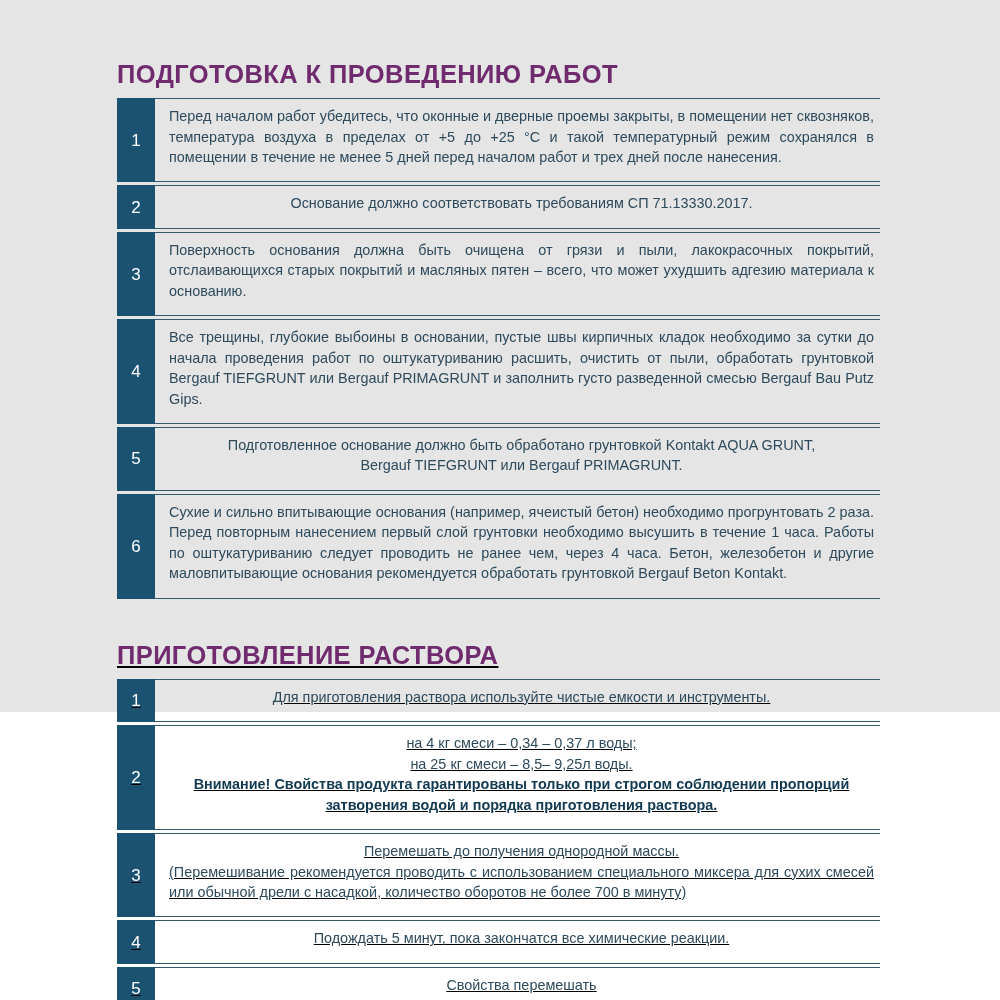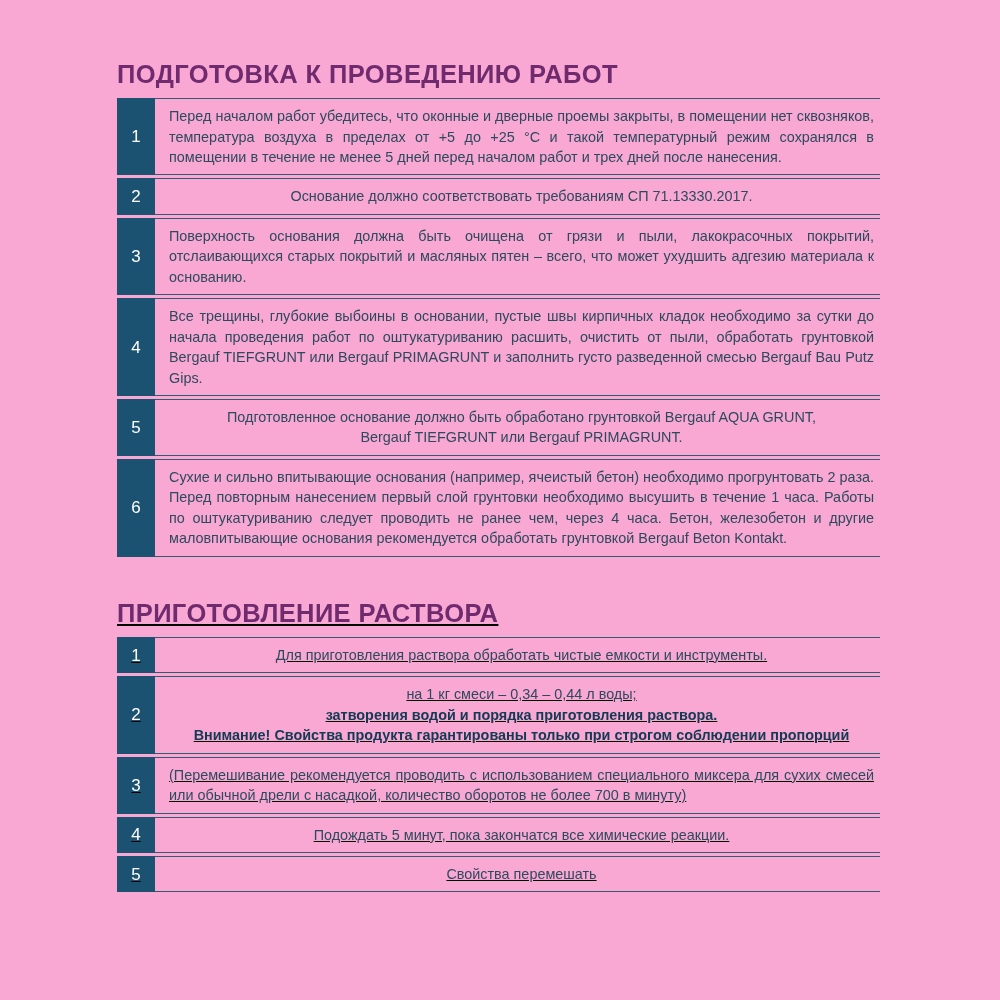--- a/index.html
+++ b/index.html
@@ -9,22 +9,22 @@
   body {
     width: 1000px;
     height: 1000px;
     background: #ffffff;
     font-family: "Liberation Sans", sans-serif;
     overflow: hidden;
   }
   .page {
     position: relative;
     width: 1000px;
-    height: 1000px;
-    background: #f9a8d4;
+    height: 712px;
+    background: #e5e5e5;
     box-sizing: border-box;
     padding: 60px 110px 0 117px;
   }
   .section {
     width: 763px;
   }
   .section + .section {
     margin-top: 42px;
     text-decoration: underline;
   }
@@ -58,21 +58,21 @@
     font-size: 17px;
     font-weight: normal;
     display: flex;
     align-items: center;
     justify-content: center;
     font-family: "Liberation Sans", sans-serif;
     line-height: 1;
   }
   .text-cell {
     flex: 1 1 auto;
-    padding: 7px 6px 7px 14px;
+    padding: 7px 6px 14px 14px;
     border-top: 1.6px solid #345a70;
     border-bottom: 1.6px solid #345a70;
     color: #2d4a5c;
     font-size: 14.4px;
     line-height: 1.42;
     font-family: "Liberation Sans", sans-serif;
     text-align: justify;
     box-sizing: border-box;
     min-height: 30px;
     display: flex;
@@ -127,21 +127,21 @@
       <div class="row justified">
         <div class="num-cell">4</div>
         <div class="text-cell">
           <p>Все трещины, глубокие выбоины в основании, пустые швы кирпичных кладок необходимо за сутки до начала проведения работ по оштукатуриванию расшить, очистить от пыли, обработать грунтовкой Bergauf TIEFGRUNT или Bergauf PRIMAGRUNT и заполнить густо разведенной смесью Bergauf Bau Putz Gips.</p>
         </div>
       </div>
 
       <div class="row">
         <div class="num-cell">5</div>
         <div class="text-cell">
-          <p class="nojust">Подготовленное основание должно быть обработано грунтовкой Bergauf AQUA GRUNT,</p>
+          <p class="nojust">Подготовленное основание должно быть обработано грунтовкой Kontakt AQUA GRUNT,</p>
           <p class="nojust">Bergauf TIEFGRUNT или  Bergauf PRIMAGRUNT.</p>
         </div>
       </div>
 
       <div class="row justified">
         <div class="num-cell">6</div>
         <div class="text-cell">
           <p>Сухие и сильно впитывающие основания (например, ячеистый бетон) необходимо прогрунтовать 2 раза. Перед повторным нанесением первый слой грунтовки необходимо высушить  в течение 1 часа. Работы по оштукатуриванию следует проводить не ранее чем, через 4 часа. Бетон, железобетон и другие маловпитывающие основания рекомендуется обработать грунтовкой Bergauf Beton Kontakt.</p>
         </div>
       </div>
@@ -149,36 +149,38 @@
     </div>
   </div>
 
   <div class="section">
     <h2 class="section-heading">ПРИГОТОВЛЕНИЕ РАСТВОРА</h2>
     <div class="table">
 
       <div class="row">
         <div class="num-cell">1</div>
         <div class="text-cell">
-          <p class="nojust">Для приготовления раствора обработать чистые емкости и инструменты.</p>
+          <p class="nojust">Для приготовления раствора используйте чистые емкости и инструменты.</p>
         </div>
       </div>
 
       <div class="row">
         <div class="num-cell">2</div>
         <div class="text-cell">
-          <p class="nojust">на 1 кг смеси – 0,34 – 0,44 л воды;</p>
+          <p class="nojust">на 4 кг смеси – 0,34 – 0,37 л воды;</p>
+          <p class="nojust">на 25 кг смеси – 8,5– 9,25л воды.</p>
+          <p class="nojust bold">Внимание! Свойства продукта гарантированы только при строгом соблюдении пропорций</p>
           <p class="nojust bold">затворения водой и порядка приготовления раствора.</p>
-          <p class="nojust bold">Внимание! Свойства продукта гарантированы только при строгом соблюдении пропорций</p>
         </div>
       </div>
 
       <div class="row">
         <div class="num-cell">3</div>
         <div class="text-cell">
+          <p class="nojust">Перемешать до получения однородной массы.</p>
           <p>(Перемешивание рекомендуется проводить с использованием специального миксера для сухих смесей или обычной дрели с насадкой, количество оборотов не более 700 в минуту)</p>
         </div>
       </div>
 
       <div class="row">
         <div class="num-cell">4</div>
         <div class="text-cell">
           <p class="nojust">Подождать 5 минут, пока закончатся все химические реакции.</p>
         </div>
       </div>

